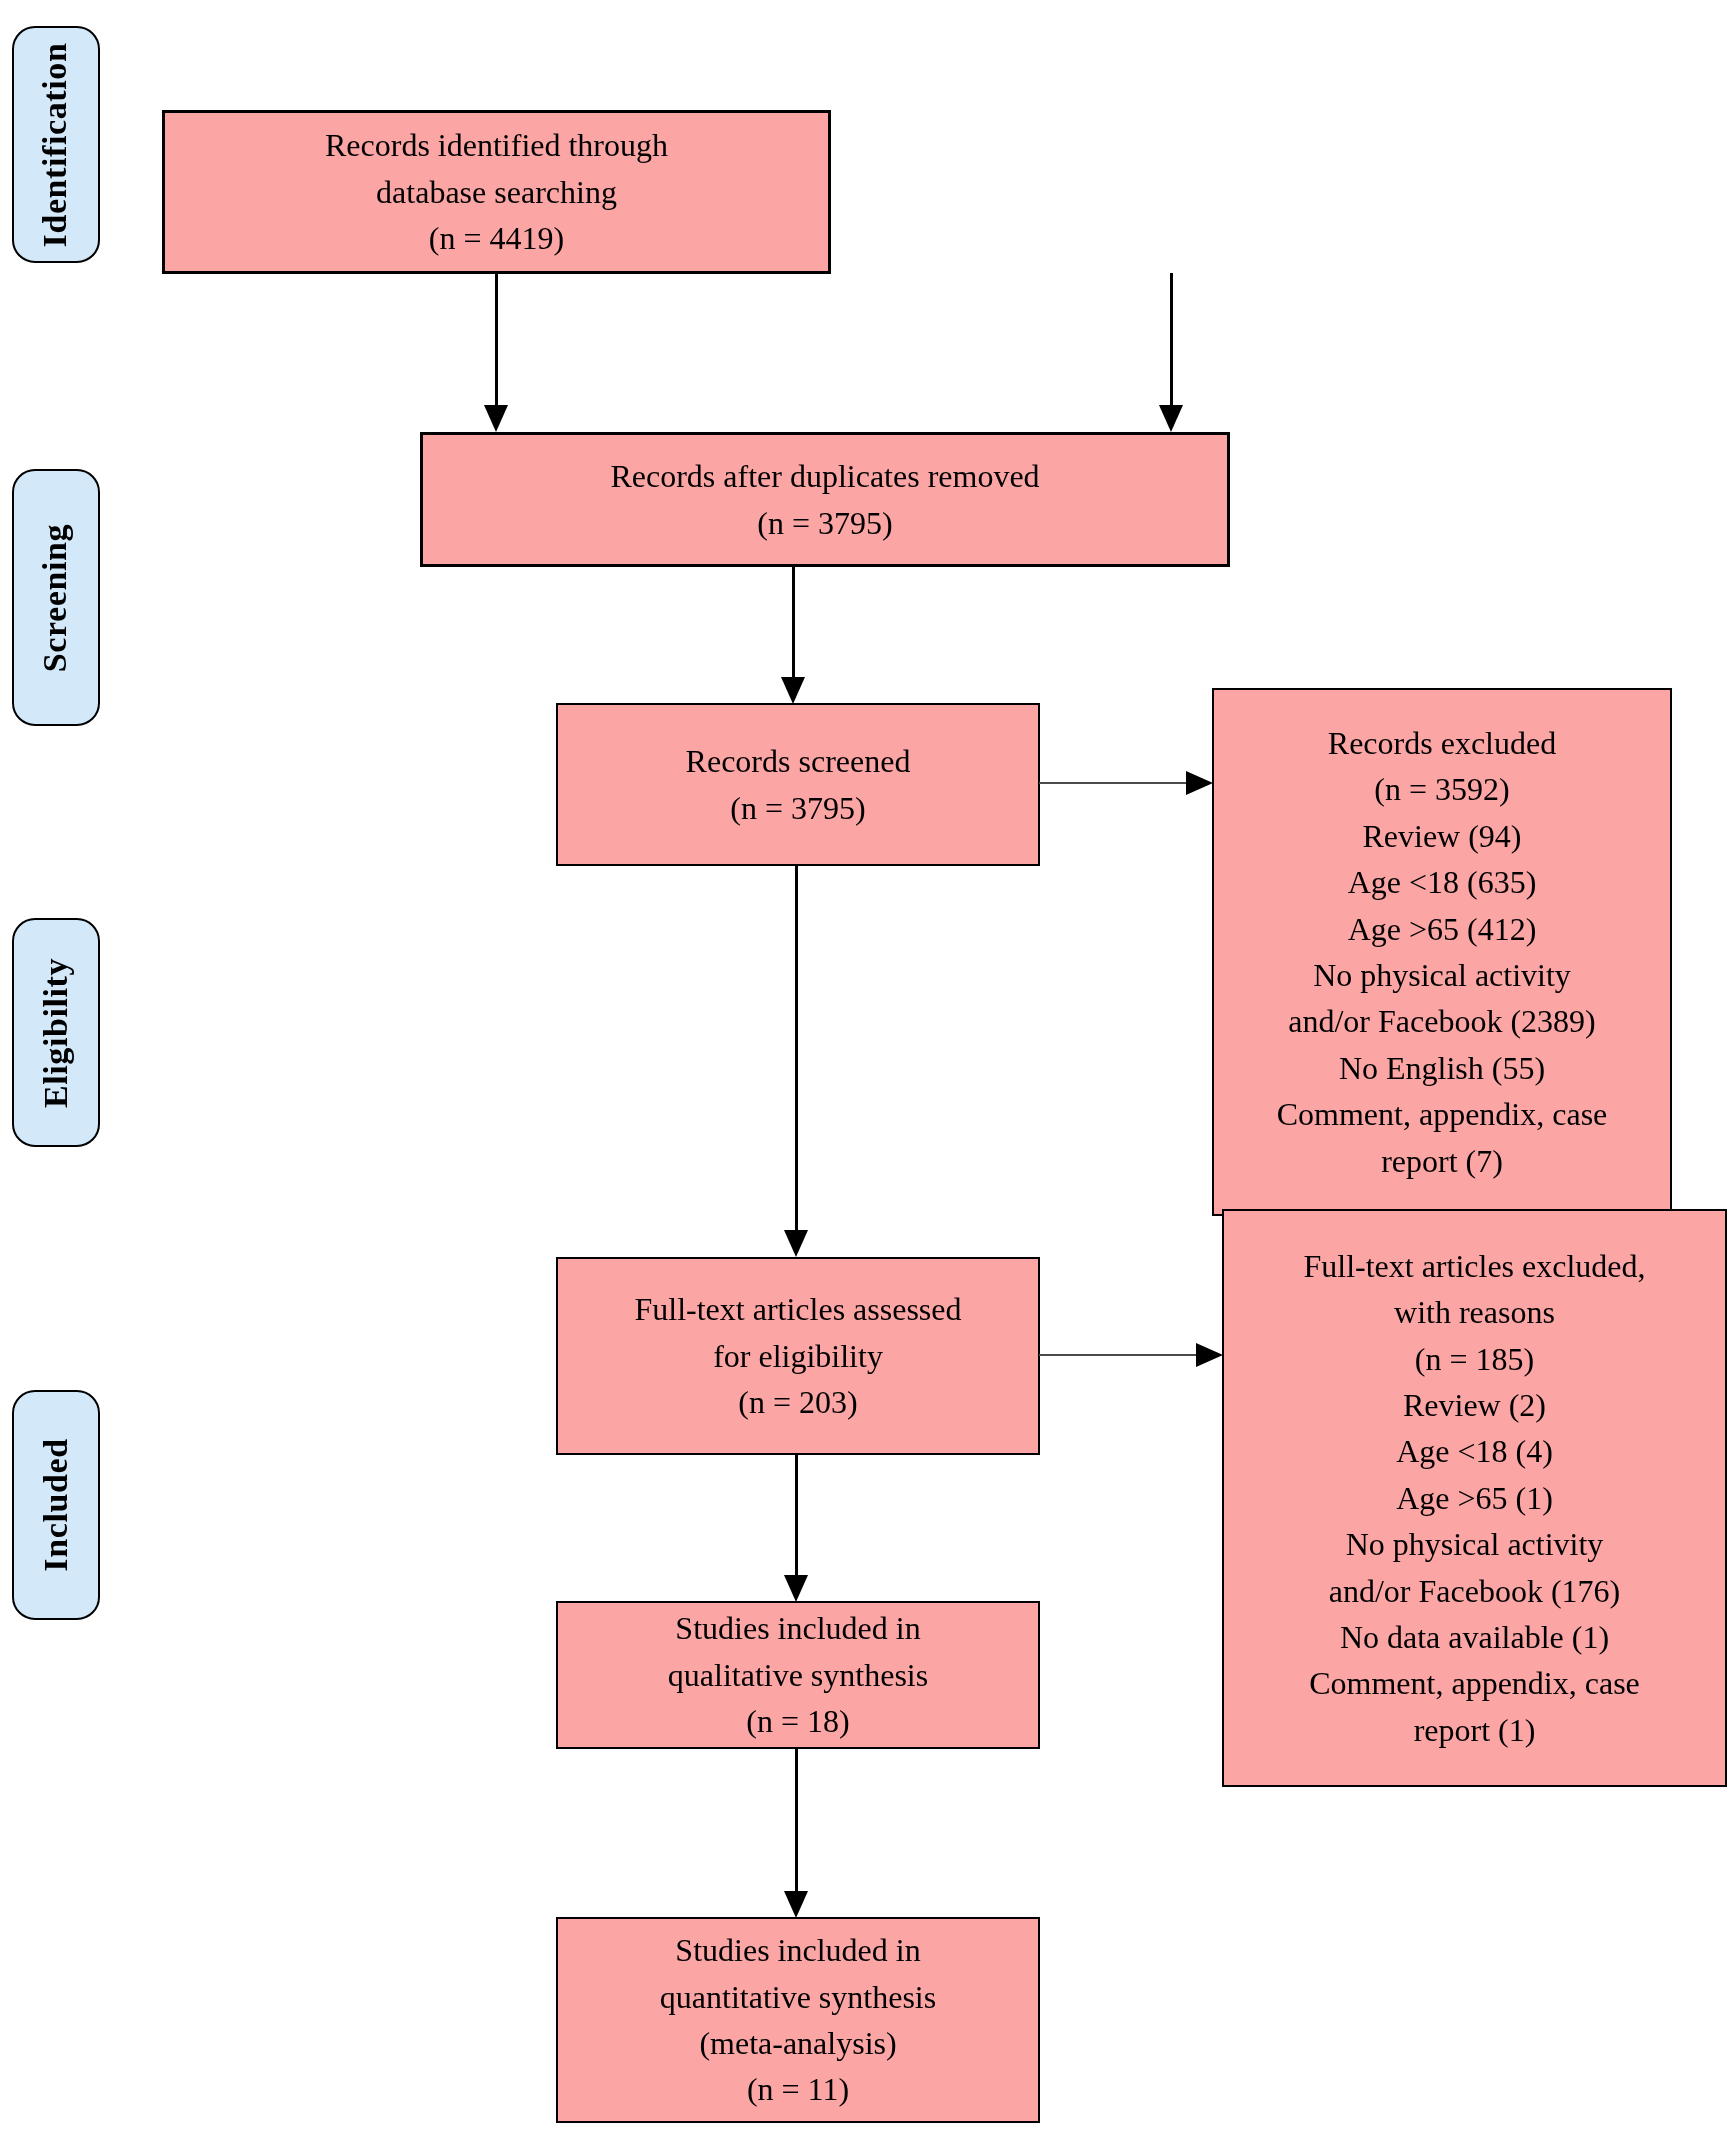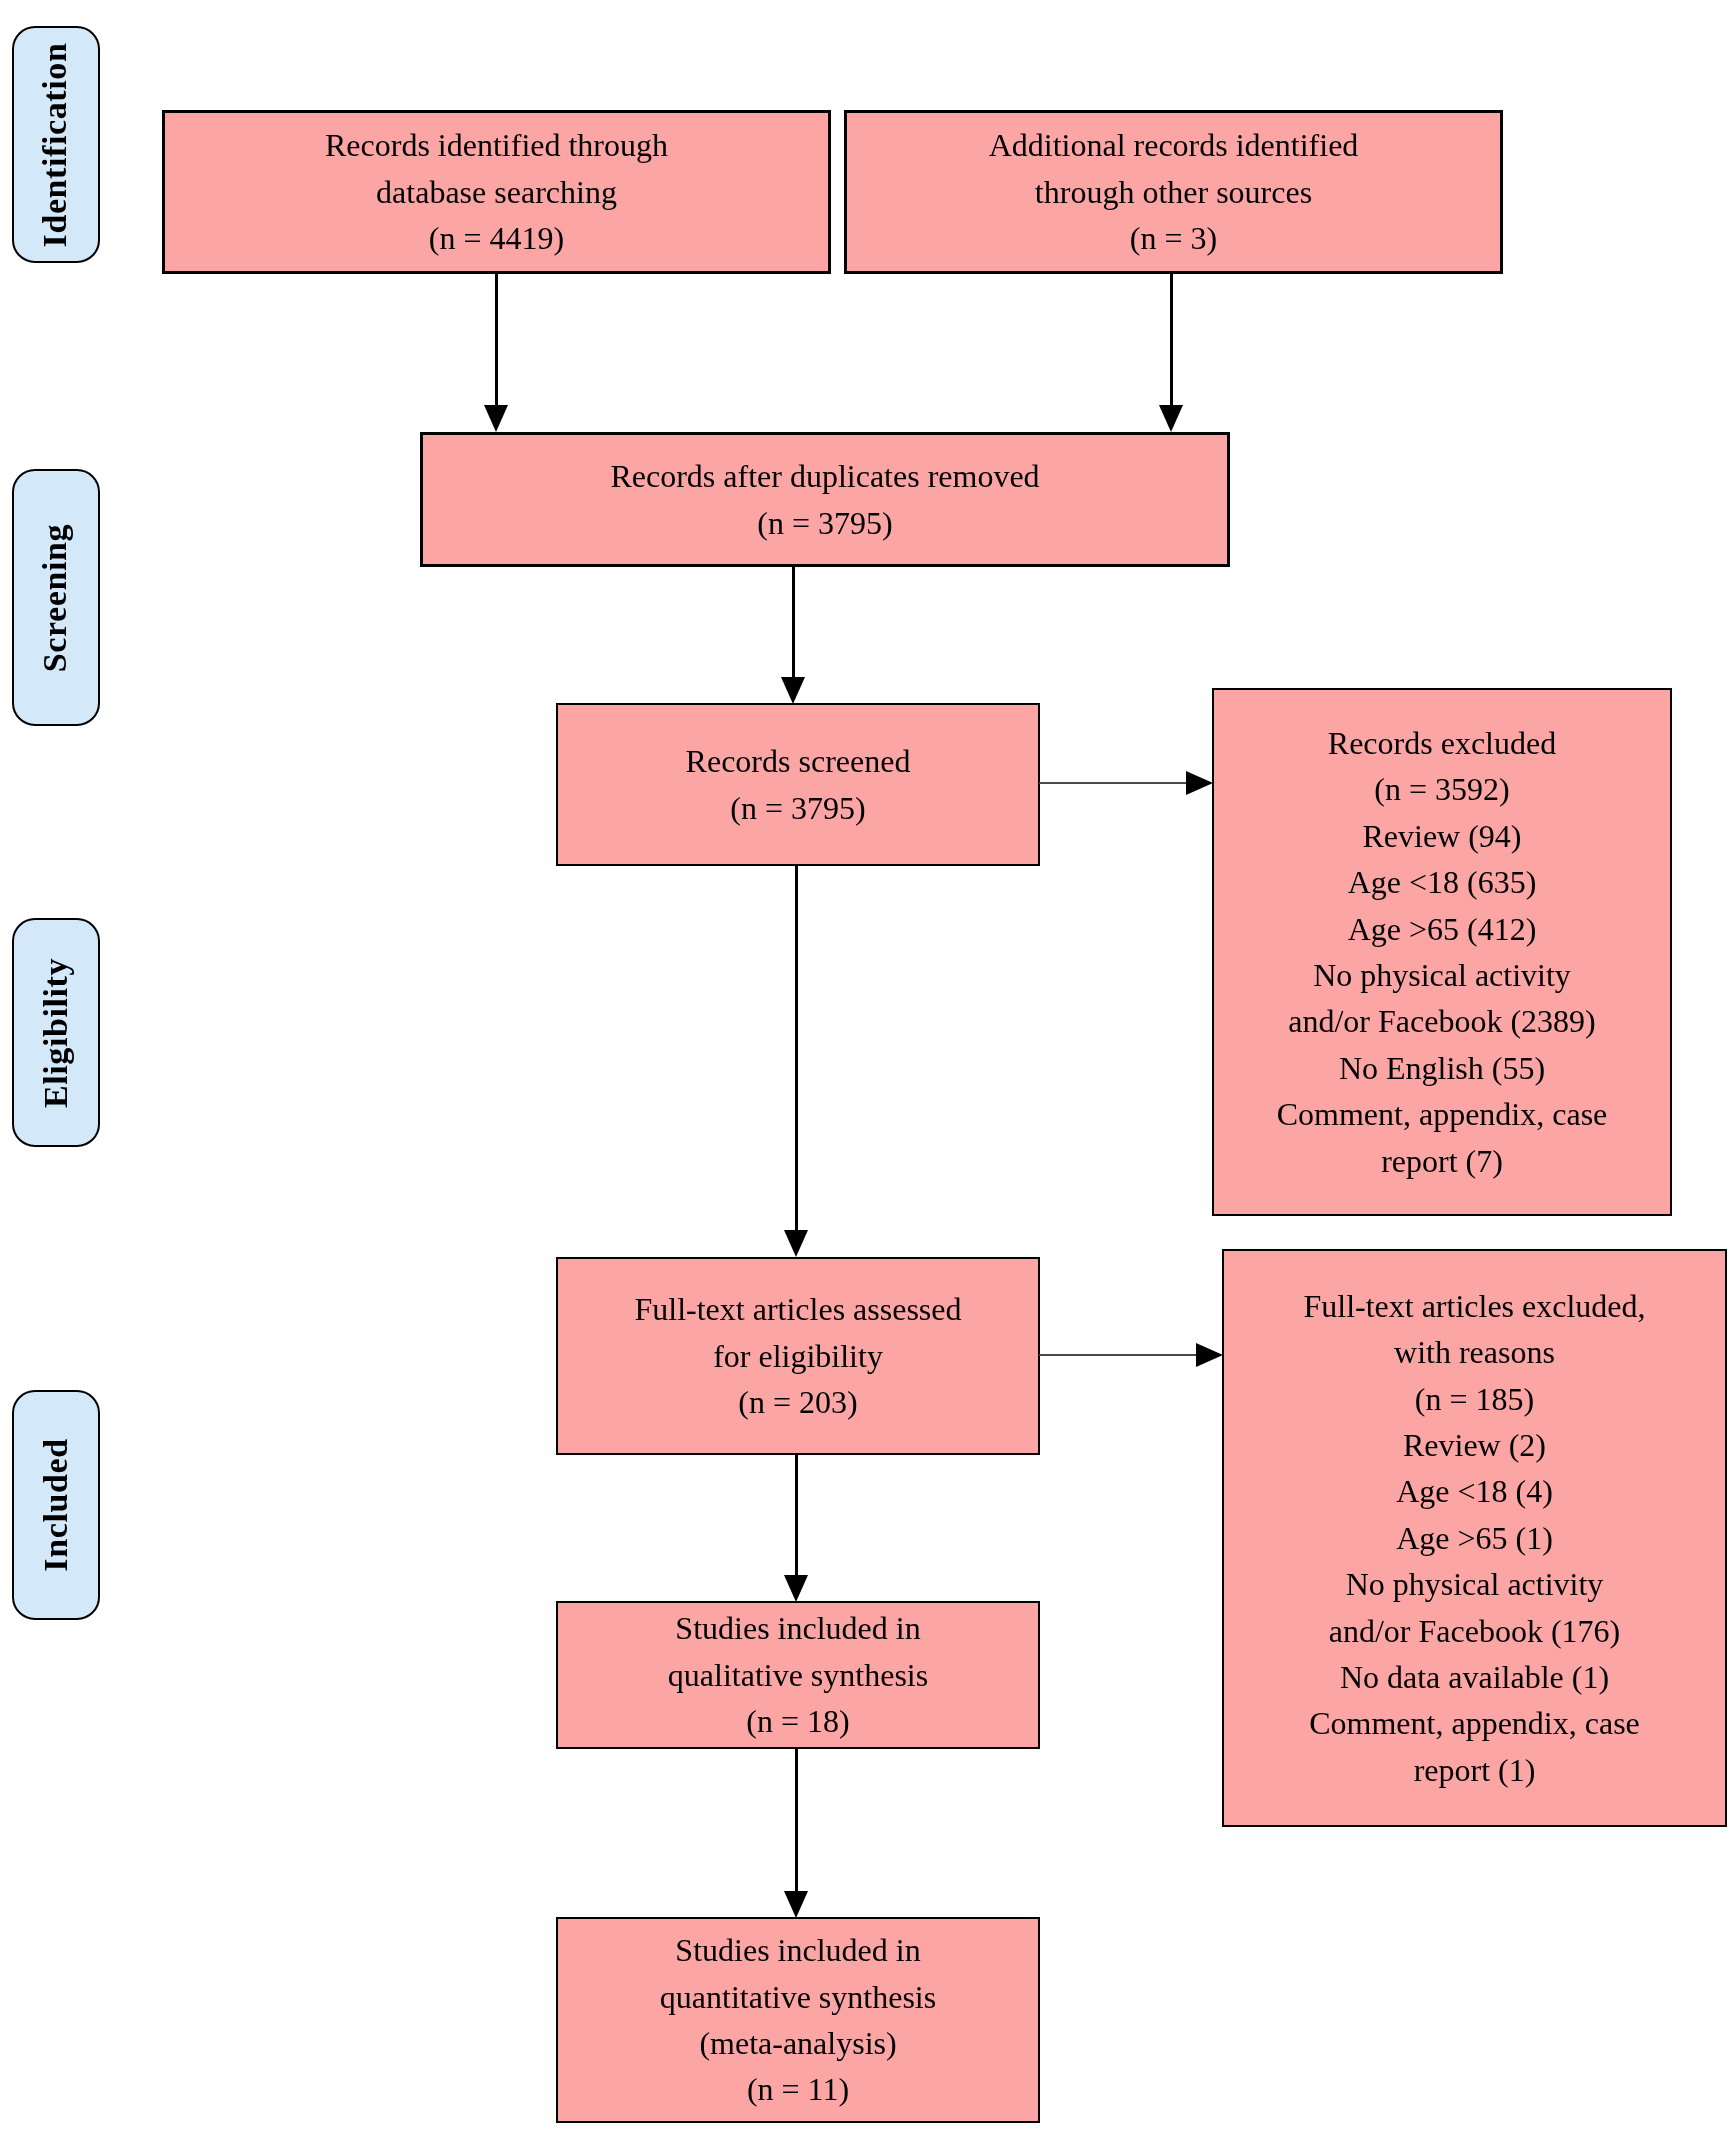--- a/index.html
+++ b/index.html
@@ -78,25 +78,20 @@
   </div>
   <div class="stage" style="left:11.6px; top:1390px; width:88px; height:230px;">
     <span>Included</span>
   </div>
 
   <div class="box" style="left:162px; top:110px; width:669px; height:164px;">
     <span>Records identified through
 database searching
 (n = 4419)</span>
   </div>
-  <div class="box" style="left:844px; top:110px; width:659px; height:164px;">
-    <span>Additional records identified
-through other sources
-(n = 3)</span>
-  </div>
 
   <div class="box" style="left:382px; top:432px; width:810px; height:135px;margin-left:38px;">
     <span>Records after duplicates removed
 (n = 3795)</span>
   </div>
 
   <div class="box thin" style="left:556px; top:703px; width:484px; height:163px;">
     <span>Records screened
 (n = 3795)</span>
   </div>
@@ -113,21 +108,21 @@
 Comment, appendix, case
 report (7)</span>
   </div>
 
   <div class="box thin" style="left:556px; top:1257px; width:484px; height:198px;">
     <span>Full-text articles assessed
 for eligibility
 (n = 203)</span>
   </div>
 
-  <div class="box thin" style="left:1222px; top:1249px; width:505px; height:578px;">
+  <div class="box thin" style="left:1222px; top:1209px; width:505px; height:578px;">
     <span>Full-text articles excluded,
 with reasons
 (n = 185)
 Review (2)
 Age &lt;18 (4)
 Age &gt;65 (1)
 No physical activity
 and/or Facebook (176)
 No data available (1)
 Comment, appendix, case

